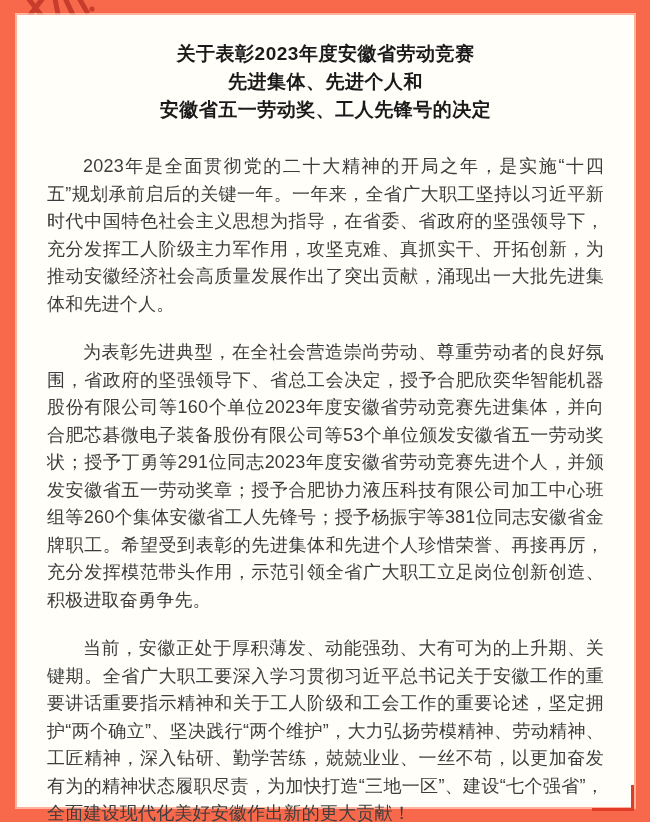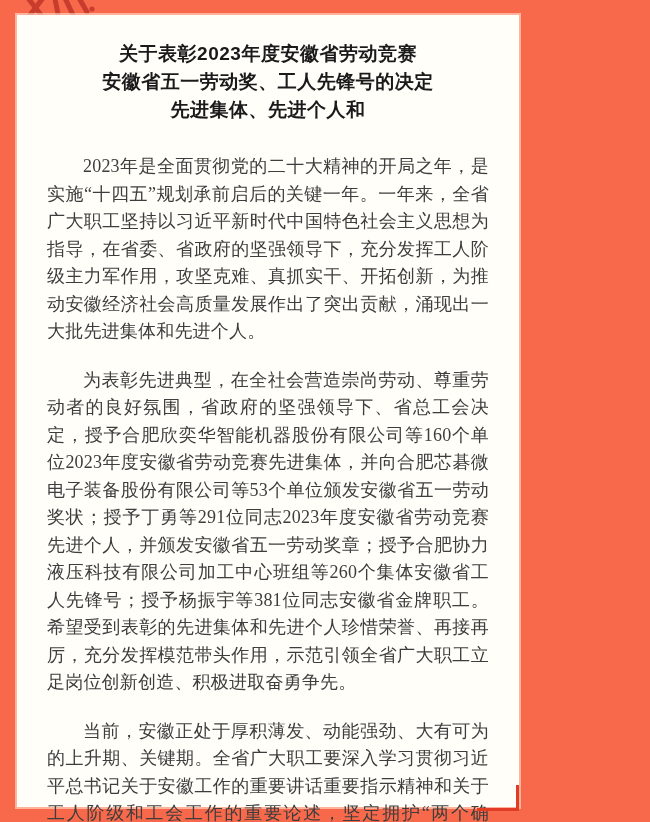--- a/index.html
+++ b/index.html
@@ -20,21 +20,21 @@
     position: absolute;
     top: 0;
     left: 20px;
     width: 80px;
     height: 16px;
   }
   .sheet {
     position: absolute;
     left: 17px;
     top: 15px;
-    width: 502px;
+    width: 617px;
     height: 792px;
     background: #FFFEF9;
     box-shadow: 0 0 0 2px rgba(255, 220, 198, 0.65);
   }
   .title {
     margin-top: 25px;
     text-align: center;
     font-size: 19px;
     line-height: 28px;
     font-weight: bold;
@@ -48,21 +48,20 @@
     font-size: 18px;
     line-height: 27.5px;
     color: #3D3D3D;
     text-align: justify;
     text-align-last: left;
     letter-spacing: 0.2px;
   }
   .doc-body p {
     text-indent: 2em;
     margin-bottom: 21px;
-    font-family: Liberation Serif, serif;
   }
   
   .corner-accent-v {
     position: absolute;
     right: 0;
     bottom: -4px;
     width: 3px;
     height: 26px;
     background: #E23B26;
   }
@@ -88,22 +87,22 @@
       <path d="M45,-2 L53,15"></path>
       <path d="M59,-2 L67,12"></path>
     </g>
     <circle cx="72" cy="9" r="2.6" fill="#C5392B" opacity="0.92"></circle>
   </svg>
 
   <div class="sheet">
 
     <h1 class="title">
       <span class="tline">关于表彰2023年度安徽省劳动竞赛</span>
+      <span class="tline">先进集体、先进个人和</span>
       <span class="tline">安徽省五一劳动奖、工人先锋号的决定</span>
-      <span class="tline">先进集体、先进个人和</span>
     </h1>
 
     <div class="doc-body">
       <p>2023年是全面贯彻党的二十大精神的开局之年，是实施“十四五”规划承前启后的关键一年。一年来，全省广大职工坚持以习近平新时代中国特色社会主义思想为指导，在省委、省政府的坚强领导下，充分发挥工人阶级主力军作用，攻坚克难、真抓实干、开拓创新，为推动安徽经济社会高质量发展作出了突出贡献，涌现出一大批先进集体和先进个人。</p>
       <p>为表彰先进典型，在全社会营造崇尚劳动、尊重劳动者的良好氛围，省政府的坚强领导下、省总工会决定，授予合肥欣奕华智能机器股份有限公司等160个单位2023年度安徽省劳动竞赛先进集体，并向合肥芯碁微电子装备股份有限公司等53个单位颁发安徽省五一劳动奖状；授予丁勇等291位同志2023年度安徽省劳动竞赛先进个人，并颁发安徽省五一劳动奖章；授予合肥协力液压科技有限公司加工中心班组等260个集体安徽省工人先锋号；授予杨振宇等381位同志安徽省金牌职工。希望受到表彰的先进集体和先进个人珍惜荣誉、再接再厉，充分发挥模范带头作用，示范引领全省广大职工立足岗位创新创造、积极进取奋勇争先。</p>
       <p>当前，安徽正处于厚积薄发、动能强劲、大有可为的上升期、关键期。全省广大职工要深入学习贯彻习近平总书记关于安徽工作的重要讲话重要指示精神和关于工人阶级和工会工作的重要论述，坚定拥护“两个确立”、坚决践行“两个维护”，大力弘扬劳模精神、劳动精神、工匠精神，深入钻研、勤学苦练，兢兢业业、一丝不苟，以更加奋发有为的精神状态履职尽责，为加快打造“三地一区”、建设“七个强省”，全面建设现代化美好安徽作出新的更大贡献！</p>
     </div>
 
     <div class="corner-accent-v"></div>
     <div class="corner-accent-h"></div>

